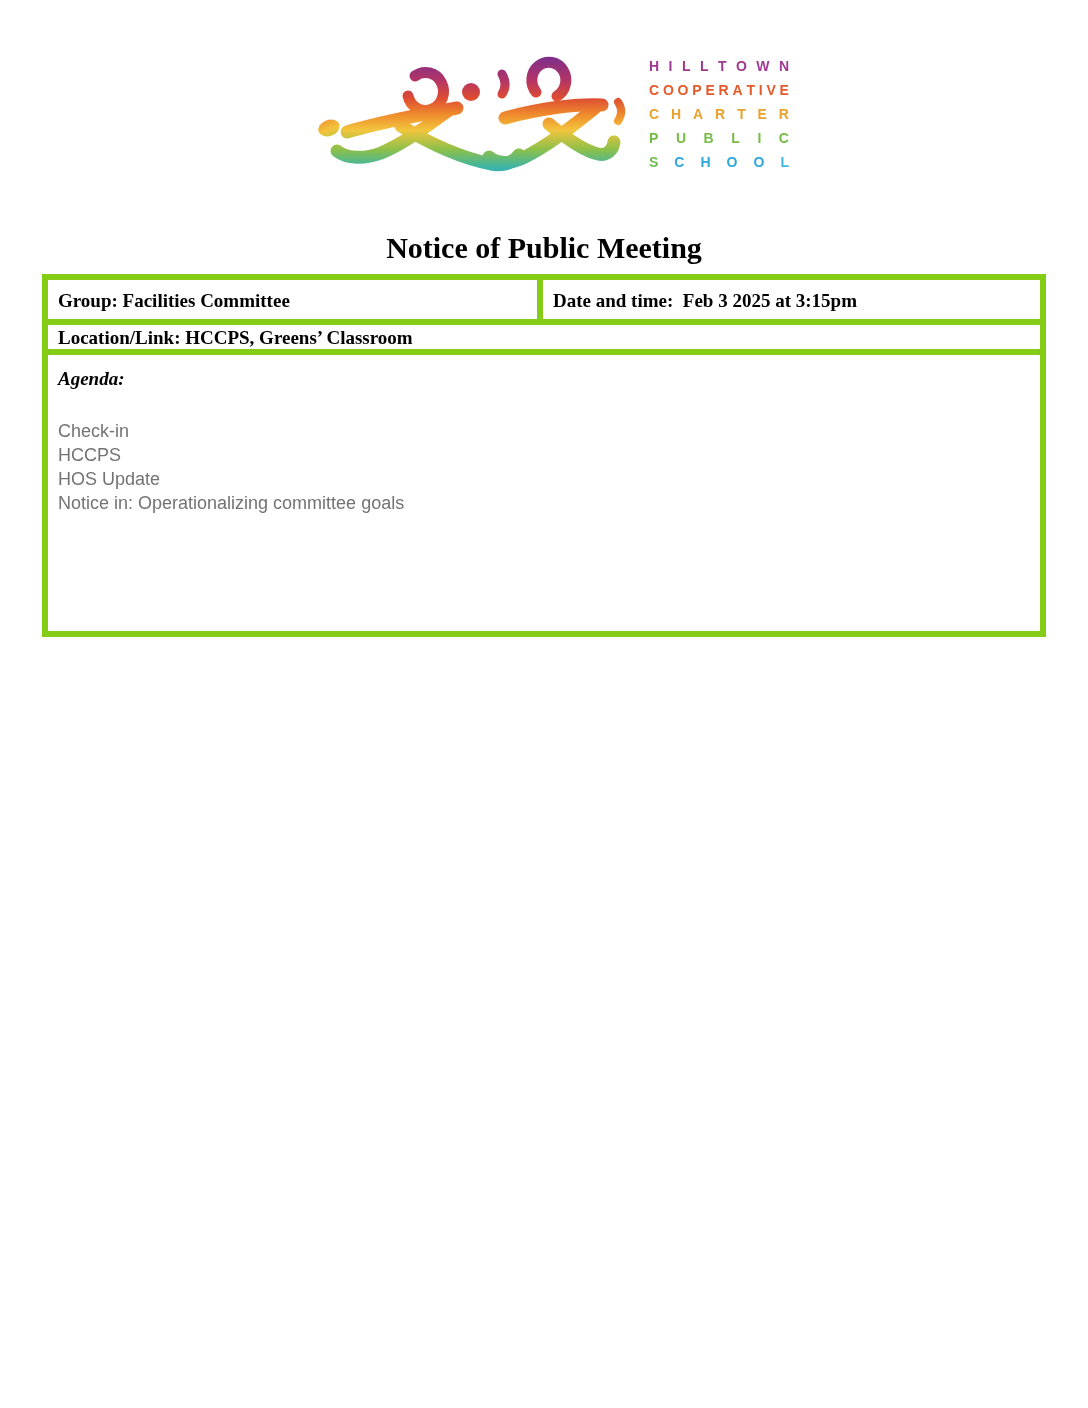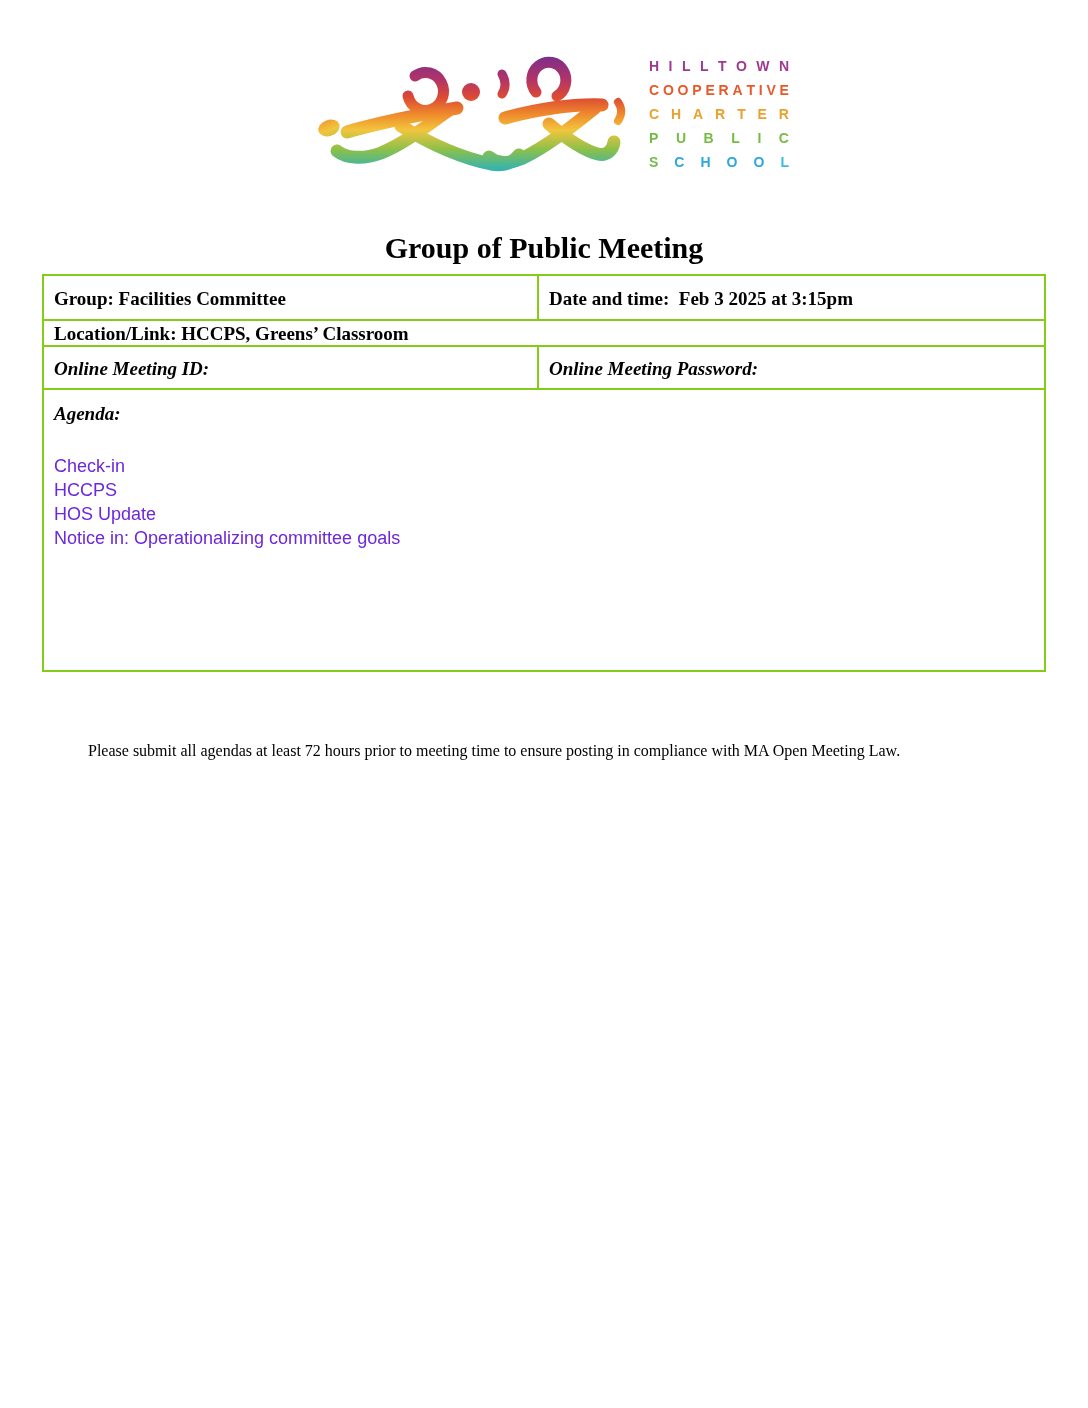--- a/index.html
+++ b/index.html
@@ -57,21 +57,21 @@
   
   .notice-table {
     position: absolute;
     left: 42px;
     top: 274px;
     width: 1004px;
     border-collapse: collapse;
     table-layout: fixed;
   }
   .notice-table td {
-    border: 2px solid #84cc16;
+    border: 6px solid #84cc16;
     font-size: 19px;
     font-weight: bold;
     padding: 2px 10px 0 10px;
     vertical-align: middle;
     overflow: hidden;
   }
   .col-left  { width: 495px; }
   .row-group td    { height: 45px; }
   .row-location td { height: 25px; }
   .row-online td   { height: 43px; }
@@ -88,21 +88,21 @@
     font-weight: bold;
     font-size: 19px;
     line-height: 24px;
   }
   .agenda-items {
     margin-top: 28px;
     font-family: "Liberation Sans", sans-serif;
     font-weight: normal;
     font-size: 18px;
     line-height: 24px;
-    color: #6d28d9;
+    color: #737373;
   }
 
   
   .footer-note {
     position: absolute;
     left: 88px;
     top: 742px;
     font-size: 16px;
     font-family: "Liberation Serif", serif;
     color: #000000;
@@ -193,44 +193,39 @@
           <span style="color: rgb(111, 190, 76);">S</span>
           <span style="color: rgb(46, 167, 217);">C</span>
           <span style="color: rgb(46, 167, 217);">H</span>
           <span style="color: rgb(46, 167, 217);">O</span>
           <span style="color: rgb(46, 167, 217);">O</span>
           <span style="color: rgb(63, 185, 223);">L</span>
         </div>
     </div>
   </div>
 
-  <h1 class="doc-title">Group of Public Meeting</h1>
+  <h1 class="doc-title">Notice of Public Meeting</h1>
 
   <table class="notice-table">
     <tbody>
         <tr class="row-group">
       <td class="col-left">Group: Facilities Committee</td>
       <td class="prewrap">Date and time:  Feb 3 2025 at 3:15pm</td>
     </tr>
     <tr class="row-location">
       <td colspan="2">Location/Link: HCCPS, Greens’ Classroom</td>
     </tr>
-    <tr class="row-online">
-      <td class="col-left italic">Online Meeting ID:</td>
-      <td class="italic">Online Meeting Password:</td>
-    </tr>
     <tr>
       <td colspan="2" class="agenda-cell">
         <div class="agenda-label">Agenda:</div>
         <div class="agenda-items">
           <div class="agenda-item">Check-in</div>
           <div class="agenda-item">HCCPS</div>
           <div class="agenda-item">HOS Update</div>
           <div class="agenda-item">Notice in: Operationalizing committee goals</div>
         </div>
       </td>
     </tr>
   </tbody>
     </table>
 
-  <div class="footer-note">Please submit all agendas at least 72 hours prior to meeting time to ensure posting in compliance with MA Open Meeting Law.</div>
 
 </div>
 
 </body></html>

